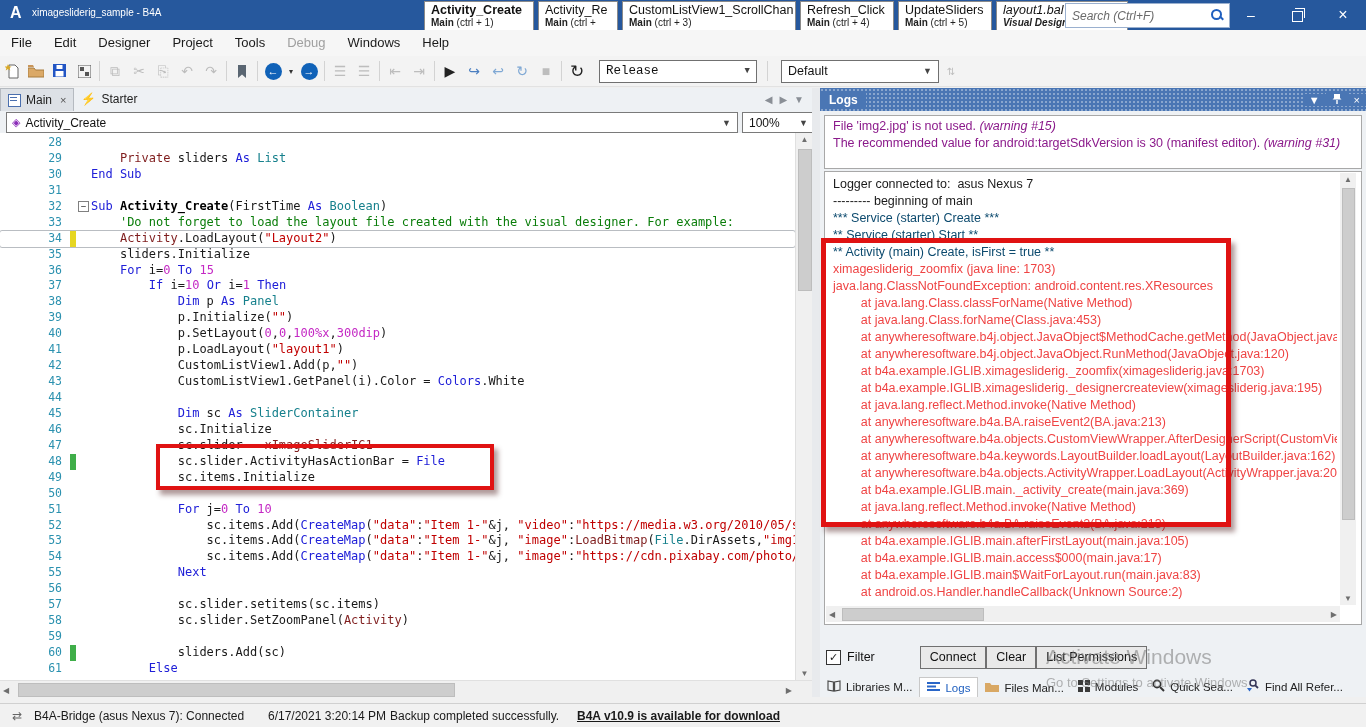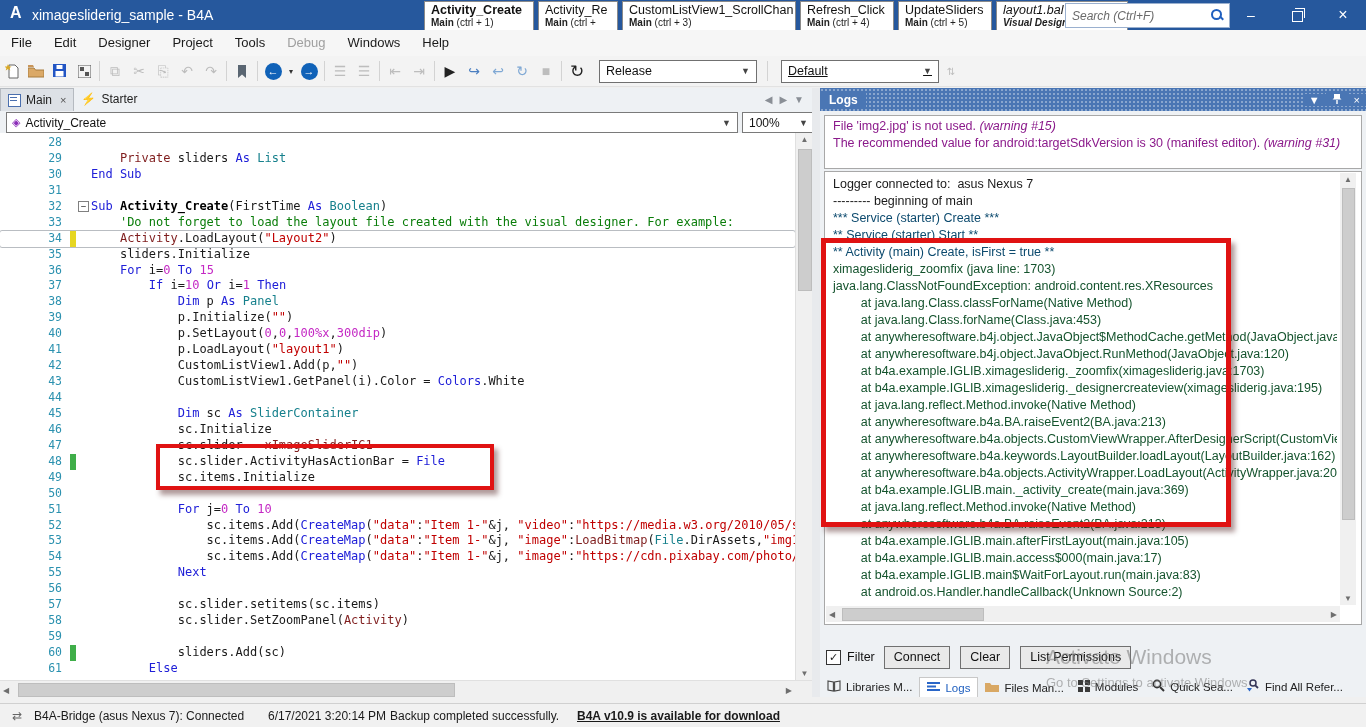--- a/index.html
+++ b/index.html
@@ -1,21 +1,21 @@
 <!DOCTYPE html>
 <html><head>
 <meta charset="utf-8">
 <style>
   html,body{margin:0;padding:0;background:#999;}
   #app{position:relative;width:1366px;height:727px;overflow:hidden;background:#f0f0f0;
        font-family:"Liberation Sans",sans-serif;-webkit-font-smoothing:antialiased;}
   
   #titlebar{position:absolute;left:0;top:0;width:1366px;height:30px;background:#26589d;}
   #app-logo{position:absolute;left:10px;top:4px;color:#fff;font-weight:bold;font-size:16px;}
-  #win-title{position:absolute;left:32px;top:7px;color:#fff;font-size:14px;}
+  #win-title{position:absolute;left:32px;top:7px;color:#fff;font-size:10px;}
   #title-tabs{position:absolute;left:424px;top:1px;height:28px;display:flex;gap:4px;}
   .ttab{background:#fff;border:1px solid #8a8a8a;height:26px;padding:2px 6px 0 6px;box-sizing:content-box;
         line-height:12px;cursor:default;overflow:hidden;white-space:nowrap;}
   .ttab .l1{font-size:12.5px;color:#111;display:block;}
   .ttab.hot .l1{font-weight:bold;}
   .ttab .l2{font-size:10px;color:#222;display:block;margin-top:1px;}
   .ttab .l2 b{font-weight:bold;}
   #search-wrap{position:absolute;left:1065px;top:3px;width:163px;height:23px;background:#fff;border:1px solid #9ab0cf;}
   #search-input{border:none;outline:none;width:132px;height:21px;margin-left:4px;font-size:12px;font-style:italic;
         color:#444;font-family:"Liberation Sans",sans-serif;background:transparent;}
@@ -34,21 +34,21 @@
   .menu-item.disabled{color:#a0a0a0;}
   
   #toolbar{position:absolute;left:0;top:56px;width:1366px;height:30px;background:#f3f3f3;border-bottom:1px solid #e2e2e2;
         display:flex;align-items:center;}
   .tico{width:24px;height:24px;display:inline-flex;align-items:center;justify-content:center;font-size:14px;color:#333;}
   .tico.dis{color:#bdbdbd;}
   .tsep{width:1px;height:20px;background:#d3d3d3;margin:0 3px;}
   .combo{height:21px;border:1px solid #707070;background:#fff;font-size:12.5px;color:#111;display:inline-flex;
         align-items:center;padding-left:6px;position:relative;margin-left:10px;}
   .combo .arr{margin-left:auto;padding:0 6px;color:#444;font-size:9px;}
-  #combo-release{width:150px;} #combo-default{width:150px;text-decoration:underline;}
+  #combo-release{width:150px;font-family:Liberation Mono, monospace;} #combo-default{width:150px;}
   .circ{width:17px;height:17px;border-radius:50%;background:#1062b8;color:#fff;font-size:11px;line-height:17px;
         text-align:center;font-weight:bold;}
   
   #editor-pane{position:absolute;left:0;top:88px;width:812px;height:609px;background:#eef1f4;}
   #doc-tabs{position:absolute;left:0;top:0;width:812px;height:23px;border-bottom:1px solid #c9cdd2;display:flex;}
   .dtab{display:inline-flex;align-items:center;padding:0 7px;font-size:12px;color:#222;height:22px;gap:5px;}
   .dtab.active{background:#dde1e6;border:1px solid #b5bac0;border-bottom:none;}
   .dtab .x{color:#555;font-size:11px;margin-left:3px;}
   .modico{width:11px;height:11px;border:1px solid #4a6fae;background:#fff;position:relative;}
   .modico:after{content:"";position:absolute;left:1px;top:2px;width:7px;height:1px;background:#4a6fae;box-shadow:0 3px 0 #4a6fae;}
@@ -90,21 +90,21 @@
   #logs-header .lbl{font-size:12px;font-weight:bold;padding-left:9px;background:#4a76b4;padding-right:8px;}
   #logs-header .hico{color:#fff;font-size:11px;padding:0 6px;background:#4a76b4;}
   #logs-header .spacer{flex:1;}
   .panel-box{position:absolute;background:#fff;border:1px solid #a8a8a8;overflow:hidden;}
   #warn-box{left:4px;top:27px;width:536px;height:52px;}
   .warn-line{font-size:12.5px;color:#8b1a8b;padding:3px 8px 0 8px;white-space:nowrap;}
   .warn-line .note{font-style:italic;}
   #log-box{left:4px;top:83px;width:536px;height:452px;}
   #log-text{position:absolute;left:0;top:4px;width:512px;overflow:hidden;}
   .log-line{font-size:12.5px;line-height:17px;padding-left:8px;white-space:pre;}
-  .lg-black{color:#1a1a1a;} .lg-gray{color:#0c4a6e;} .lg-red{color:#14532d;}
+  .lg-black{color:#1a1a1a;} .lg-gray{color:#0c4a6e;} .lg-red{color:#ef4444;}
   #log-vsb{left:515px;top:1px;width:16px;height:432px;background:#f0f0f0;}
   #log-hsb{left:1px;top:434px;width:514px;height:16px;background:#f0f0f0;}
   
   #log-controls{position:absolute;left:6px;top:556px;height:26px;display:flex;align-items:center;gap:9px;}
   .chk{width:13px;height:13px;border:1px solid #333;background:#fff;font-size:11px;line-height:13px;text-align:center;color:#222;}
   #filter-label{font-size:12.5px;color:#111;margin-left:-3px;}
   .lbtn{height:23px;border:1px solid #707070;background:#e9e9e9;font-size:12.5px;color:#111;display:inline-flex;
         align-items:center;padding:0 9px;}
   
   #bottom-tabs{position:absolute;left:0;top:586px;width:546px;height:23px;display:flex;align-items:flex-end;}
@@ -388,21 +388,21 @@
       </div>
       <div class="sb" id="log-hsb">
         <span class="sbarr" style="left:3px;top:4px;">◀</span>
         <span class="thumb" style="left:16px;top:2px;width:140px;height:11px;"></span>
         <span class="sbarr" style="right:3px;top:4px;">▶</span>
       </div>
     </div>
     <div id="log-controls">
       <span class="chk">✓</span>
       <span id="filter-label">Filter</span>
-      <span id="log-buttons" style="display:inline-flex;gap:10px;">
+      <span id="log-buttons" style="display:inline-flex;margin-left:36px;">
           <button class="lbtn">Connect</button>
           <button class="lbtn">Clear</button>
           <button class="lbtn">List Permissions</button>
         </span>
     </div>
     <div id="bottom-tabs">
         <span class="btab">
           <span><svg width="14" height="12" viewBox="0 0 14 12">
               <path d="M1 1 L6.4 2 L6.4 11 L1 10 Z M13 1 L7.6 2 L7.6 11 L13 10 Z" fill="none" stroke="#444" stroke-width="1.1"></path>
             </svg></span>

